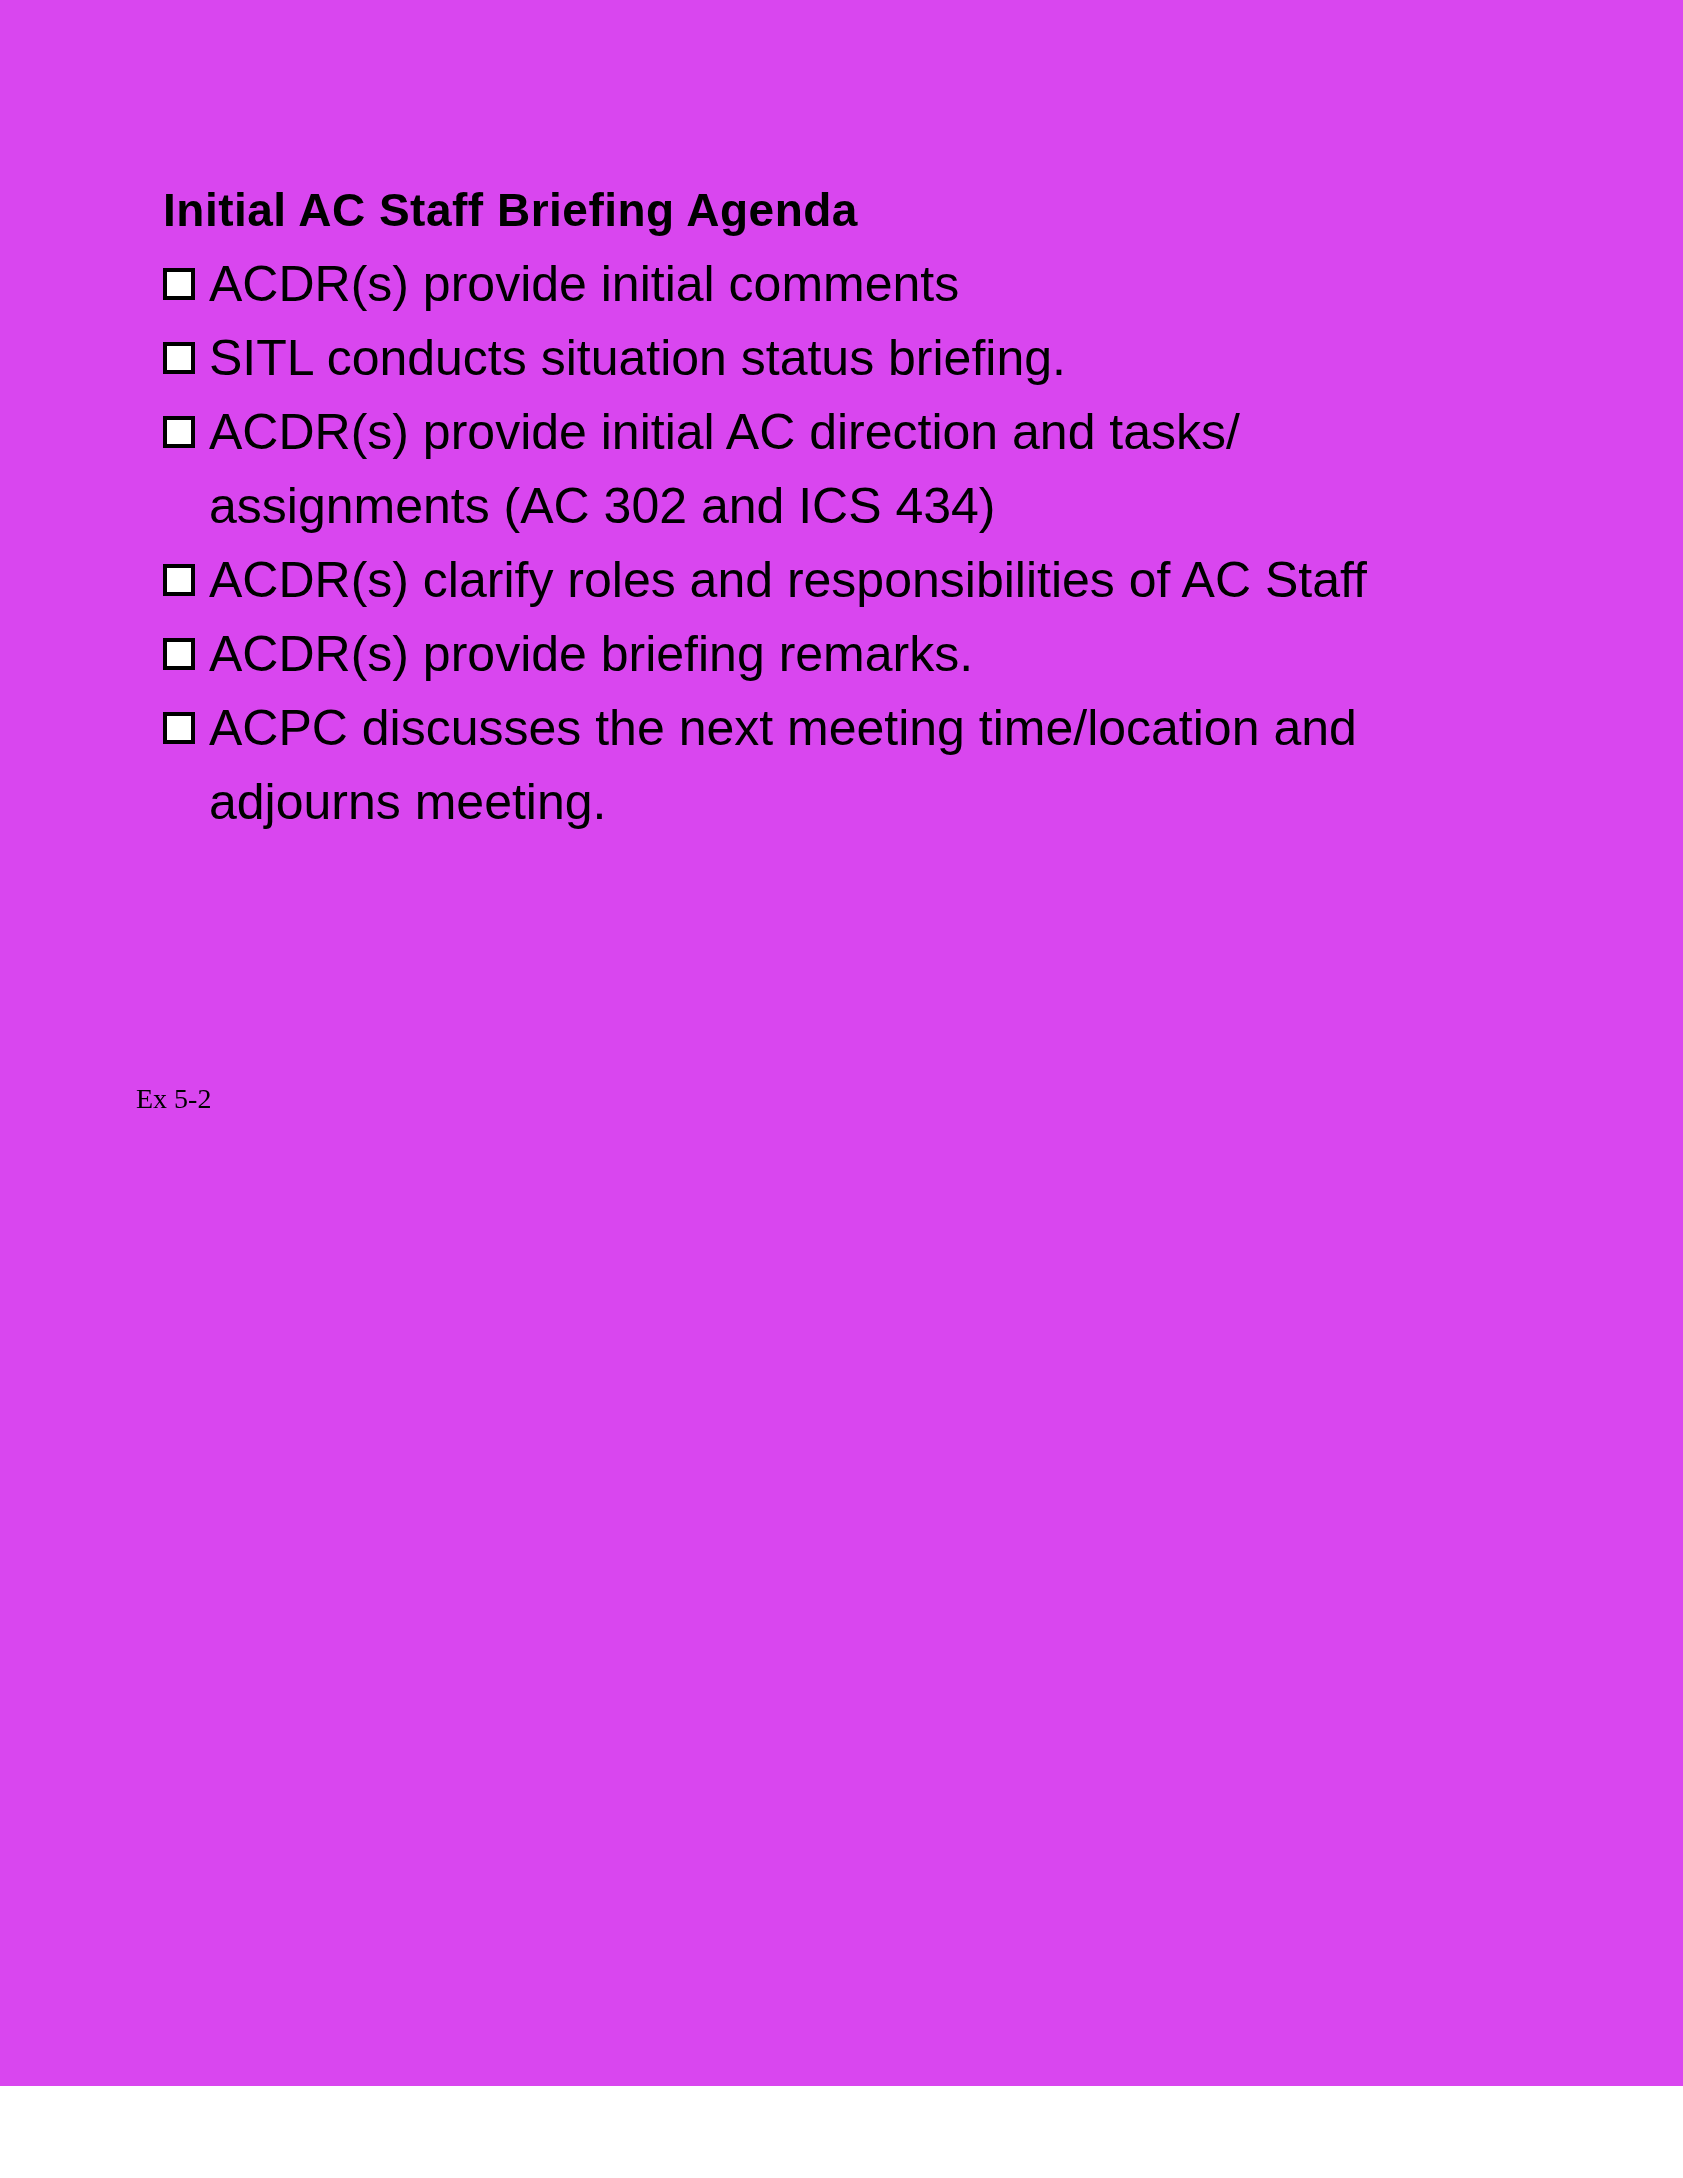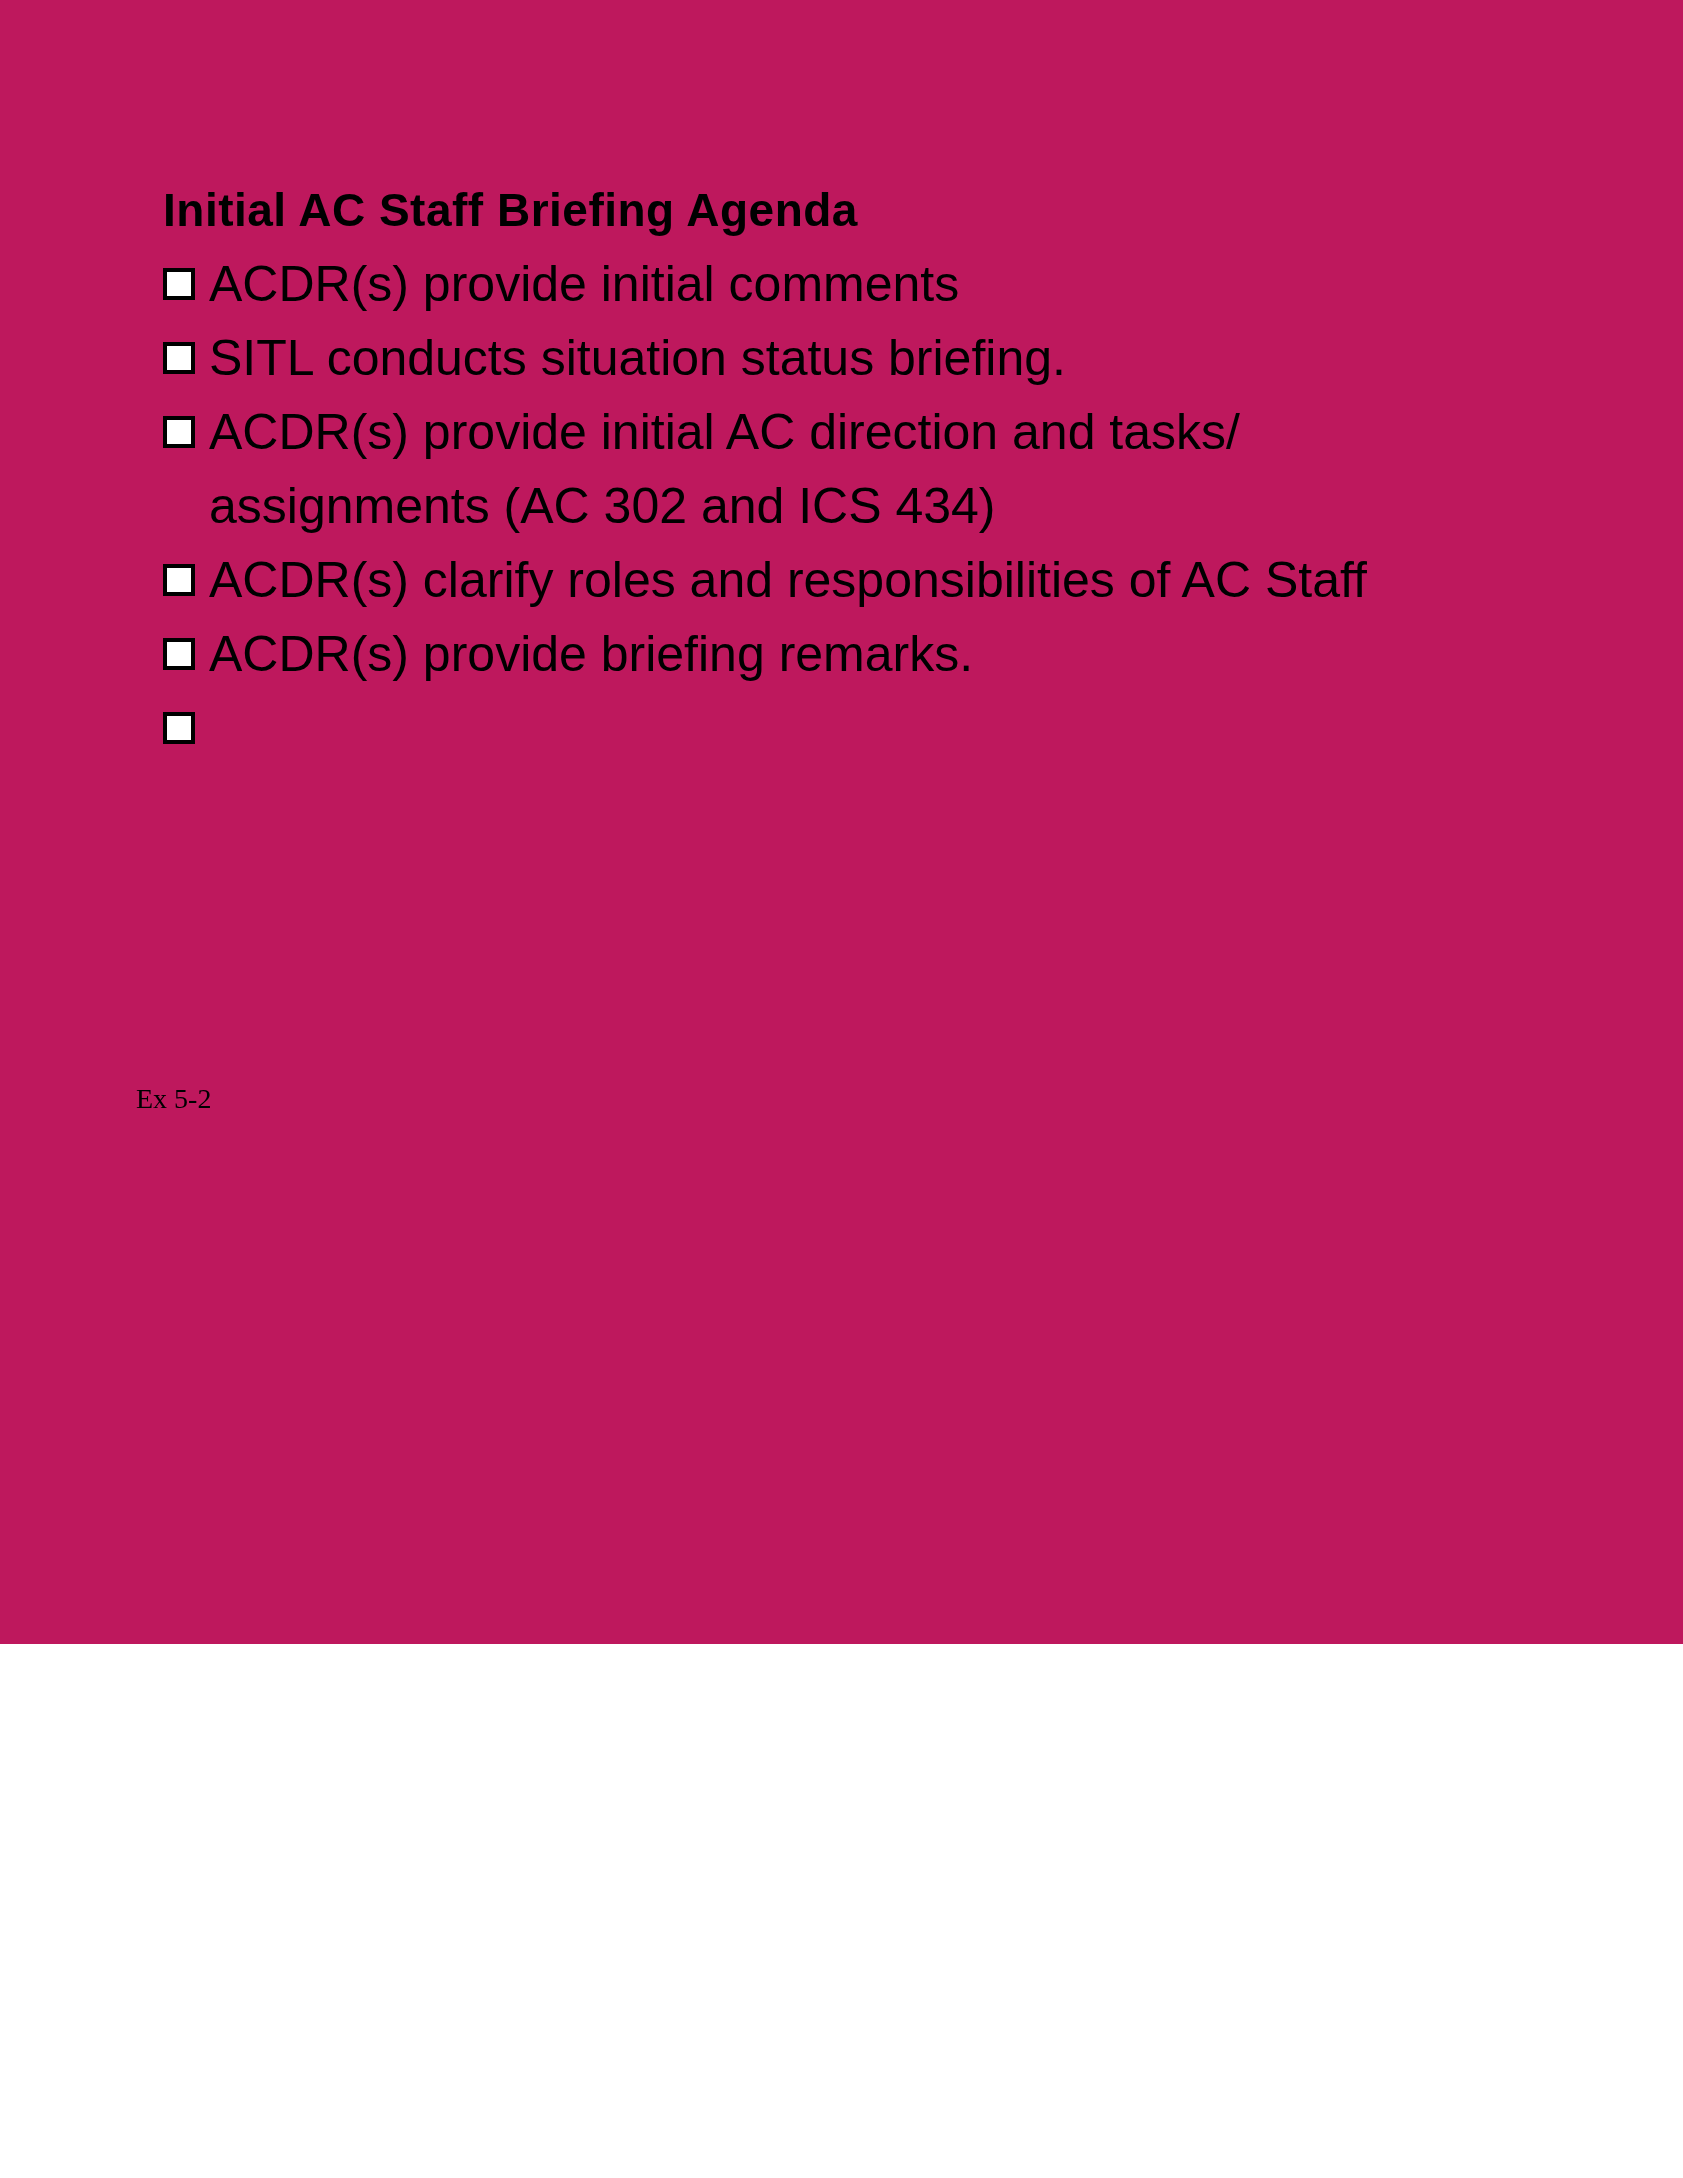--- a/index.html
+++ b/index.html
@@ -3,22 +3,22 @@
 <meta charset="utf-8">
 <style>
   html, body {
     margin: 0;
     padding: 0;
     background: #ffffff;
   }
   .page {
     position: relative;
     width: 1683px;
-    height: 1644px;
-    background: #be185d;
+    height: 2086px;
+    background: #d946ef;
     overflow: hidden;
     font-family: "Liberation Sans", sans-serif;
     color: #000000;
   }
   .content {
     position: absolute;
     left: 163px;
     top: 173px;
     width: 1386px;
   }
@@ -93,20 +93,22 @@
         <div class="item-text">ACDR(s) clarify roles and responsibilities of AC Staff</div>
       </div>
 
       <div class="agenda-item">
         <span class="checkbox"></span>
         <div class="item-text">ACDR(s) provide briefing remarks.</div>
       </div>
 
       <div class="agenda-item">
         <span class="checkbox"></span>
+        <div class="item-text">ACPC discusses the next meeting time/location and
+adjourns meeting.</div>
       </div>
 
     </div>
   </div>
 
   <div class="exhibit-label">Ex 5-2</div>
 </div>
 
 
 </body></html>

